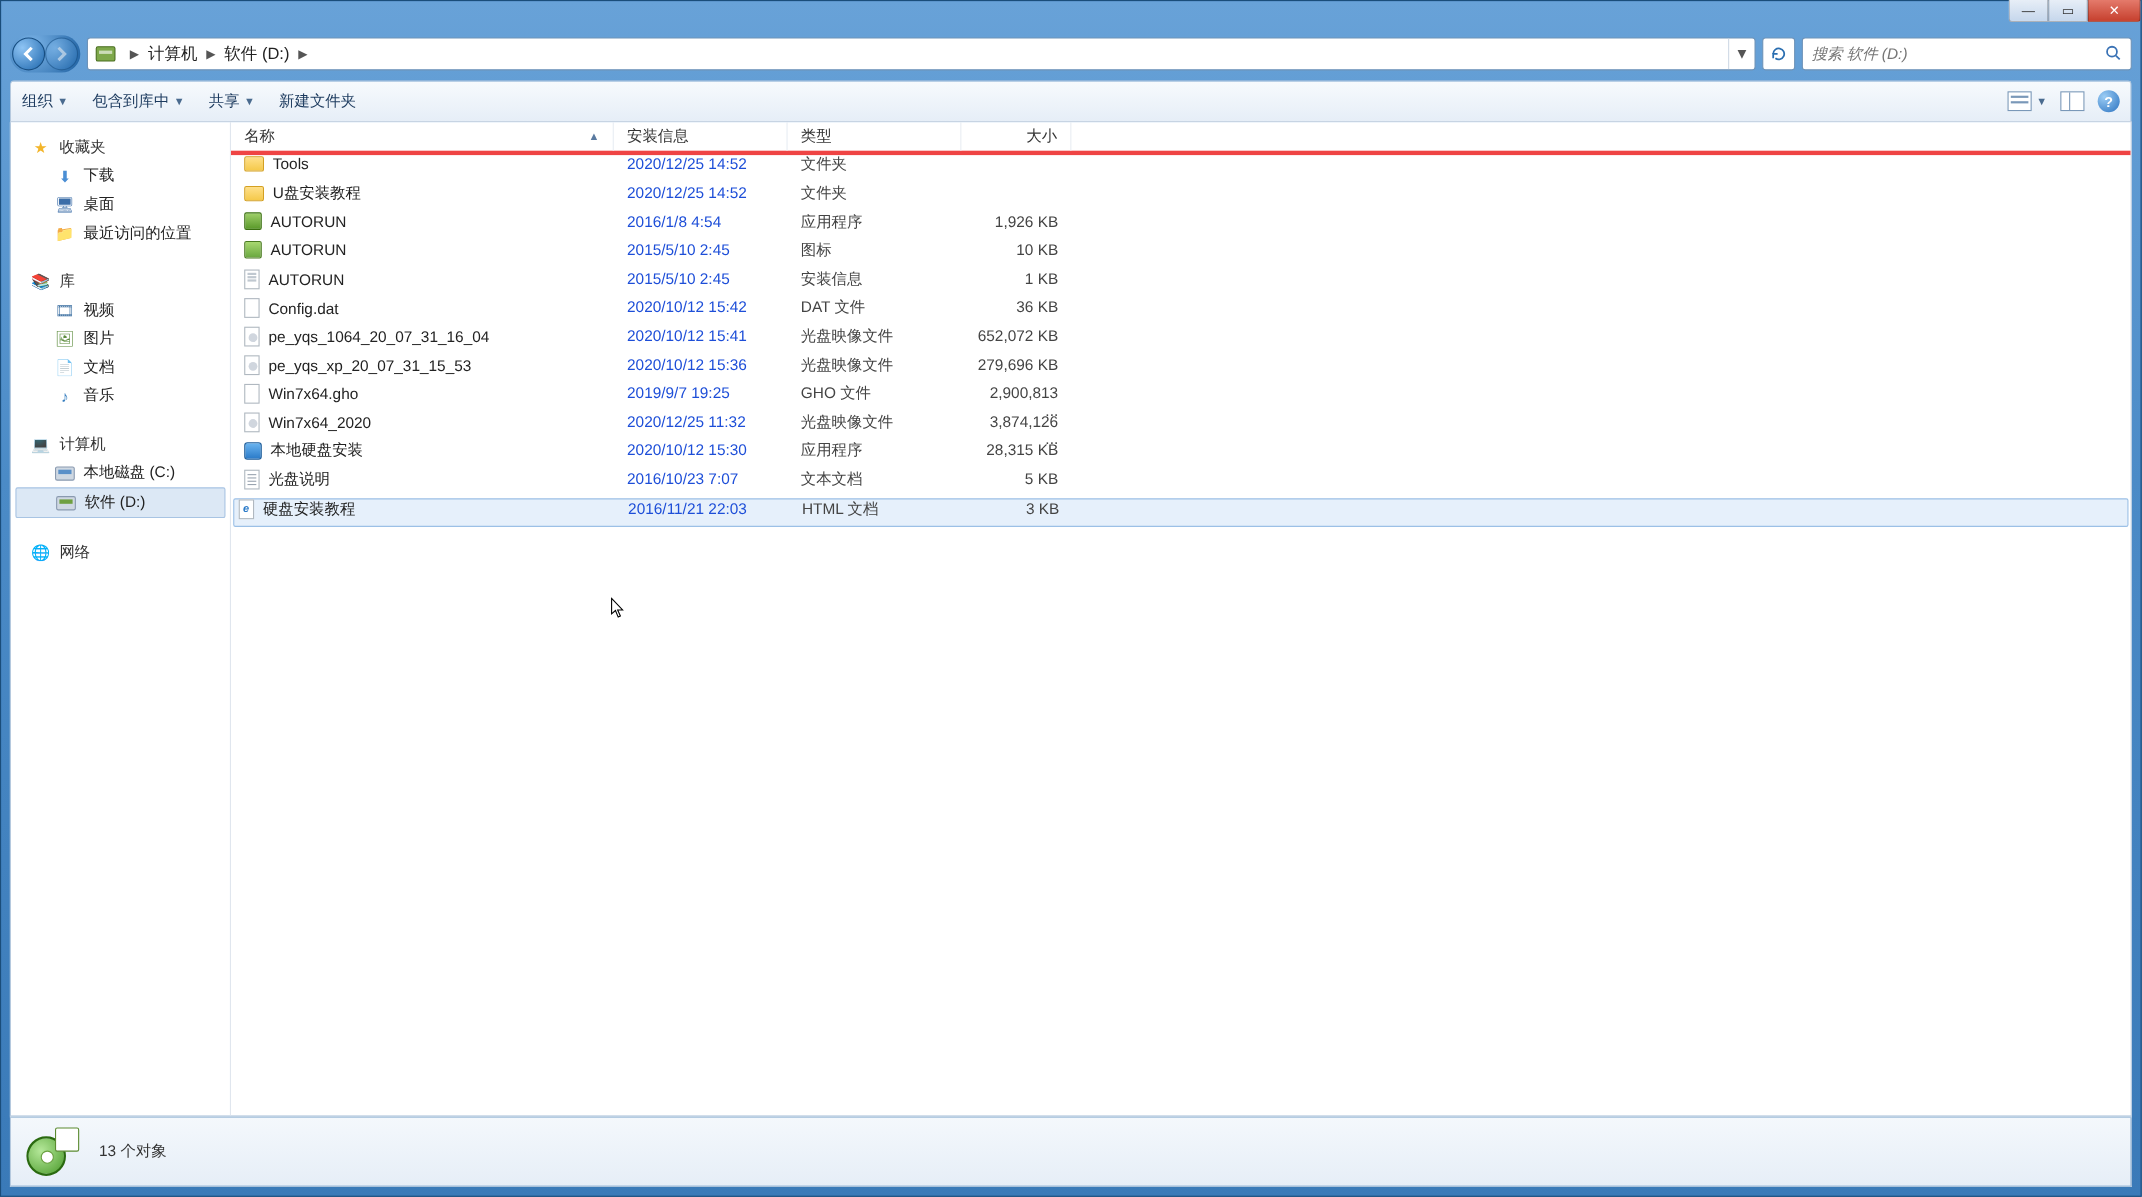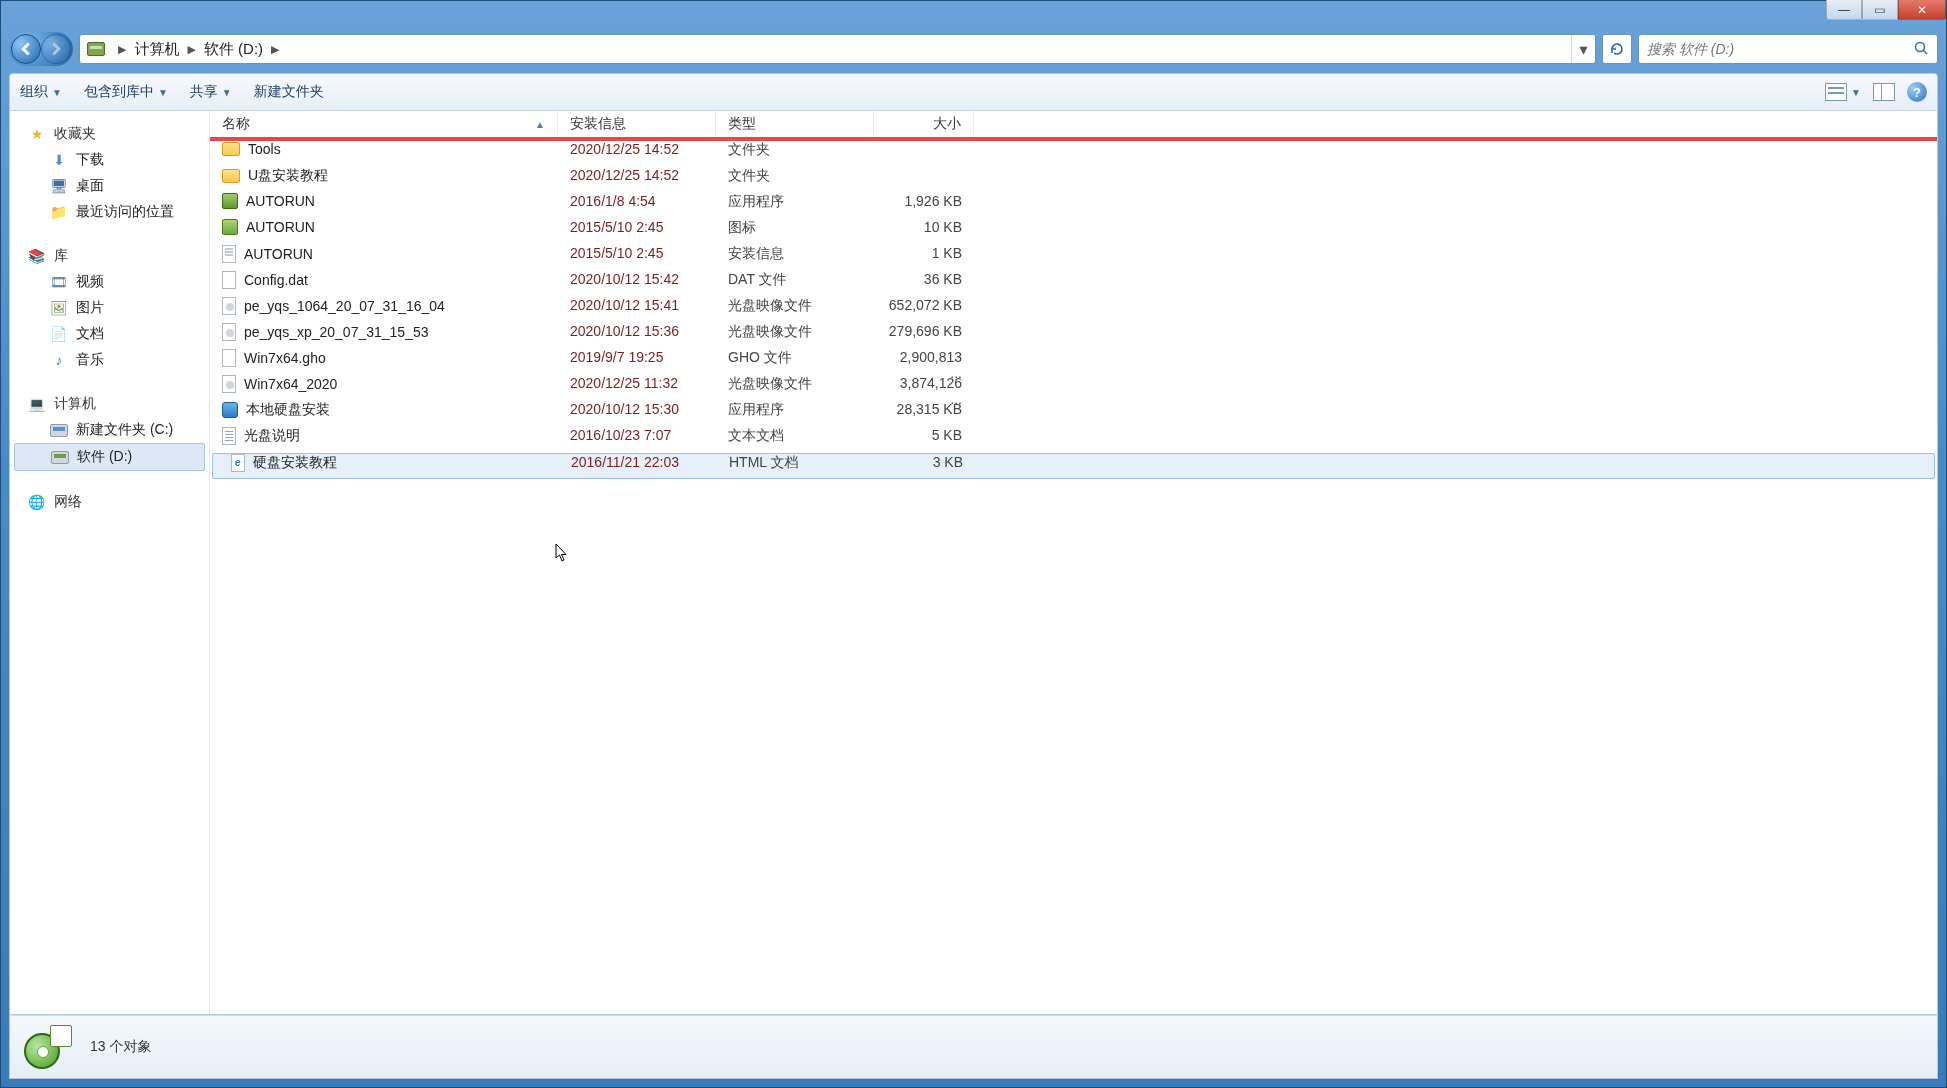--- a/index.html
+++ b/index.html
@@ -151,22 +151,22 @@
 .col-size { width: 100px; justify-content: flex-end; }
 .sortarrow { margin-left: auto; font-size: 10px; color: #5a7aa0; }
 
 .rows { flex: 1; overflow: auto; }
 .row {
   height: 26px; display: flex; align-items: flex-start; font-size: 14px; color: #222;
 }
 .row.selected { background: #e6f0fb; border: 1px solid #9cc0e6; border-radius: 2px; margin: 0 2px 0 2px; }
 .cell { padding: 0 12px; }
 .cell-name { width: 348px; display: flex; align-items: center; gap: 8px; padding-left: 12px; }
-.row.selected .cell-name { width: 346px; padding-left: 18px; }
-.cell-date { width: 158px; color: #7f1d1d; }
+.row.selected .cell-name { width: 346px; padding-left: 4px; }
+.cell-date { width: 158px; color: #1d4ed8; }
 .cell-type { width: 158px; color: #444; }
 .cell-size { width: 100px; text-align: right; color: #444; }
 
 .fico { width: 18px; height: 18px; display: inline-flex; align-items: center; justify-content: center; }
 .fico-folder { width: 18px; height: 14px; background: linear-gradient(#ffe08a,#f5c94a); border: 1px solid #d4a020; border-radius: 2px; }
 .fico-exe { width: 16px; height: 16px; background: linear-gradient(#9fcf6a,#5a9a2a); border: 1px solid #3a7010; border-radius: 2px; }
 .fico-ico { width: 16px; height: 16px; background: linear-gradient(#a8d870,#6aa840); border: 1px solid #4a7a20; border-radius: 2px; }
 .fico-inf { width: 14px; height: 18px; background: #fff; border: 1px solid #b0b8c0; position: relative; }
 .fico-inf::after { content:""; position:absolute; top:2px; left:2px; right:2px; height:2px; background:#c0c8d0; box-shadow: 0 3px 0 #c0c8d0, 0 6px 0 #c0c8d0; }
 .fico-dat { width: 14px; height: 18px; background: #fff; border: 1px solid #b0b8c0; }
@@ -341,21 +341,21 @@
 
       <div class="sbgroup">
         <div class="sbhead">
           <span class="ico ico-comp">💻</span>
           <span>计算机</span>
         </div>
         <div class="sbitem">
           <span class="ico">
               <span class="driveico blue"></span>
             </span>
-          <span>新建文件夹 (C:)</span>
+          <span>本地磁盘 (C:)</span>
         </div>
         <div class="sbitem selected">
           <span class="ico">
               <span class="driveico green"></span>
             </span>
           <span>软件 (D:)</span>
         </div>
       </div>
 
       <div class="sbgroup">

